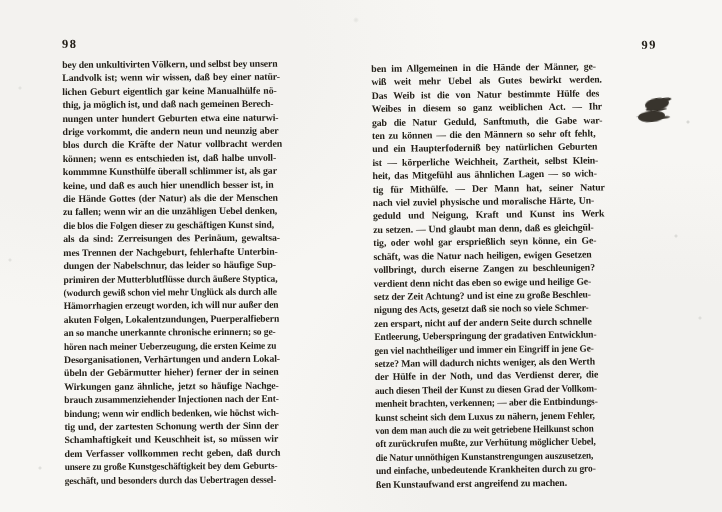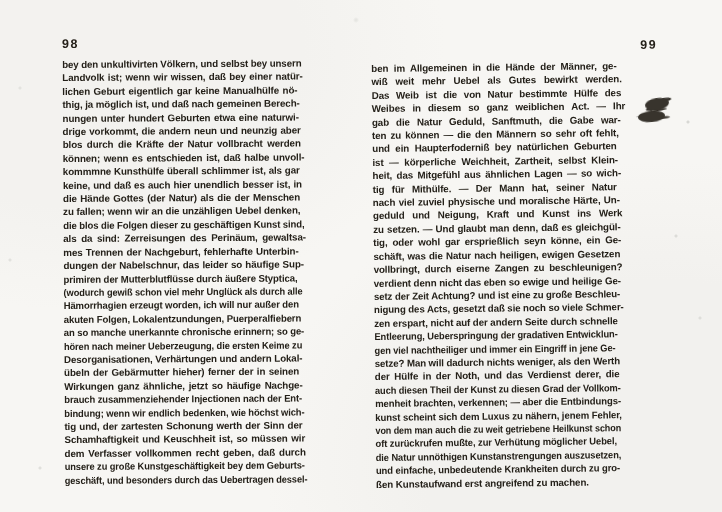--- a/index.html
+++ b/index.html
@@ -12,21 +12,21 @@
     background-image:
       radial-gradient(circle 2px at 688px 122px, #d8d8d4 0 1px, transparent 2px),
       radial-gradient(circle 2px at 700px 318px, #dededa 0 1px, transparent 2px),
       radial-gradient(circle 2px at 20px 88px, #e3e3df 0 1px, transparent 2px),
       radial-gradient(circle 2px at 40px 468px, #e0e0dc 0 1px, transparent 2px),
       radial-gradient(circle 3px at 356px 20px, #e6e6e2 0 1px, transparent 3px),
       radial-gradient(circle 2px at 676px 236px, #dcdcd8 0 1px, transparent 2px),
       radial-gradient(circle 2px at 10px 260px, #e2e2de 0 1px, transparent 2px),
       radial-gradient(ellipse 360px 260px at 12% 10%, #f3f2ef 0 60%, transparent 100%),
       radial-gradient(ellipse 400px 300px at 92% 90%, #f2f1ee 0 60%, transparent 100%);
-    font-family: Liberation Sans, sans-serif;
+    font-family: Liberation Serif, serif;
   }
   .page {
     position: absolute;
     color: #242019;
     font-weight: 700;
   }
   .page-left  { left: 62px;  top: 37px; width: 284px; transform: rotate(-0.35deg); transform-origin: top left; }
   .page-right { left: 371px; top: 41px; width: 292px; transform: rotate(-0.65deg); transform-origin: top left; }
   .pagenum {
     font-size: 12.5px;

